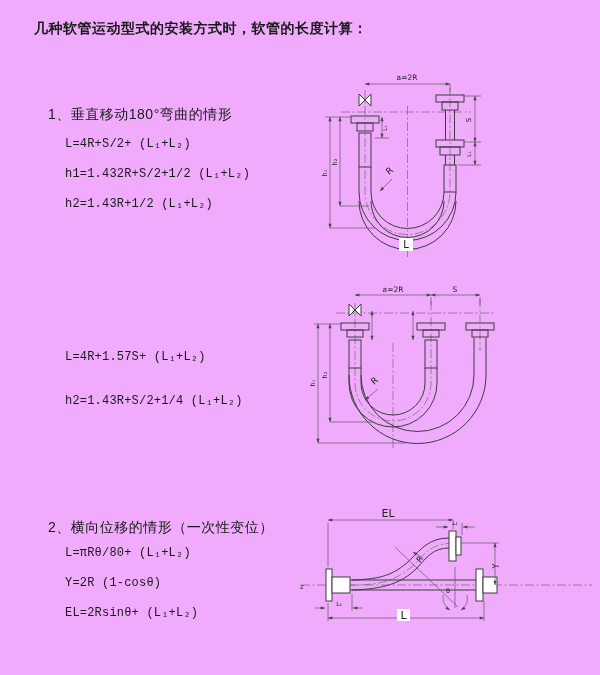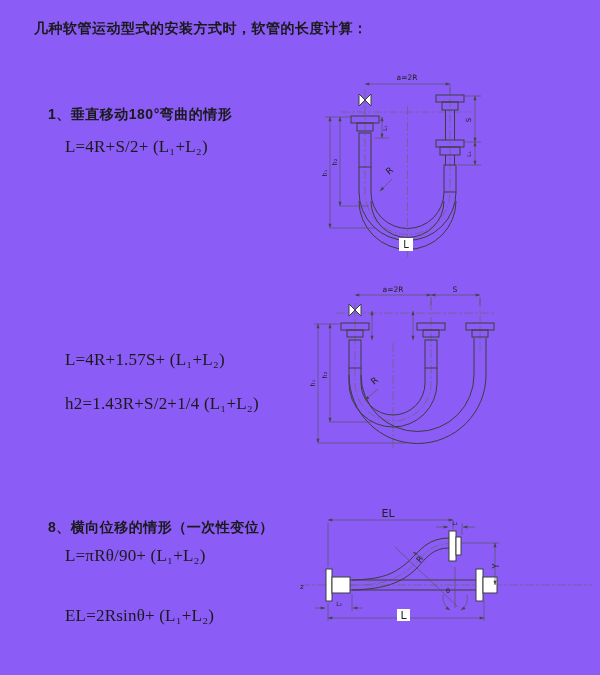--- a/index.html
+++ b/index.html
@@ -1,42 +1,45 @@
 <!DOCTYPE html>
 <html><head>
 <meta charset="utf-8">
 <style>
   html,body{margin:0;padding:0;background:#fff;}
-  .page{position:relative;width:600px;height:675px;background:#8b5cf6;overflow:hidden;
+  .page{position:relative;width:600px;height:675px;background:#f0abfc;overflow:hidden;
         font-family:"Liberation Sans","DejaVu Sans",sans-serif;color:#1a1a1a;}
   .title{position:absolute;left:34px;top:20px;font-size:14px;font-weight:bold;letter-spacing:.5px;white-space:nowrap;}
-  .sec-h{position:absolute;left:48px;font-size:14px;font-weight:bold;letter-spacing:.5px;white-space:nowrap;}
-  .formula{position:absolute;left:65px;font-size:17px;font-weight:normal;letter-spacing:.2px;white-space:nowrap;
-           font-family:Liberation Serif, serif;}
+  .sec-h{position:absolute;left:48px;font-size:14px;font-weight:normal;letter-spacing:.5px;white-space:nowrap;}
+  .formula{position:absolute;left:65px;font-size:12px;font-weight:normal;letter-spacing:.2px;white-space:nowrap;
+           font-family:Liberation Mono, monospace;}
   .diag{position:absolute;}
   svg text{font-family:"DejaVu Sans","Liberation Sans",sans-serif;fill:#222;}
   .ln{stroke:#3c3c3c;stroke-width:1;fill:none;}
   .thin{stroke:#555;stroke-width:.65;fill:none;}
   .cl{stroke:#666;stroke-width:.65;fill:none;stroke-dasharray:9 2.5 2 2.5;}
 </style>
 </head>
 <body>
 
 <div class="page">
 
   <div class="title">几种软管运动型式的安装方式时，软管的长度计算：</div>
 
   <div class="sec-h" style="top:106px">1、垂直移动180°弯曲的情形</div>
   <div class="formula" style="top:137px">L=4R+S/2+ (L₁+L₂)</div>
+  <div class="formula" style="top:167px">h1=1.432R+S/2+1/2 (L₁+L₂)</div>
+  <div class="formula" style="top:197px">h2=1.43R+1/2 (L₁+L₂)</div>
 
   <div class="formula" style="top:350px">L=4R+1.57S+ (L₁+L₂)</div>
   <div class="formula" style="top:394px">h2=1.43R+S/2+1/4 (L₁+L₂)</div>
 
-  <div class="sec-h" style="top:519px">8、横向位移的情形（一次性变位）</div>
-  <div class="formula" style="top:546px">L=πRθ/90+ (L₁+L₂)</div>
+  <div class="sec-h" style="top:519px">2、横向位移的情形（一次性变位）</div>
+  <div class="formula" style="top:546px">L=πRθ/80+ (L₁+L₂)</div>
+  <div class="formula" style="top:576px">Y=2R (1-cosθ)</div>
   <div class="formula" style="top:606px">EL=2Rsinθ+ (L₁+L₂)</div>
 
   <svg class="diag" style="left:313px;top:70px" width="272" height="192" viewBox="0 0 272 192">
     <defs>
       <marker id="ma" viewBox="0 0 10 10" refX="9.5" refY="5" markerWidth="9" markerHeight="7" orient="auto-start-reverse">
         <path d="M0,1.6 L10,5 L0,8.4 z" fill="#444"></path>
       </marker>
       <pattern id="braid" width="3.4" height="3.4" patternUnits="userSpaceOnUse" patternTransform="rotate(45)">
         <rect width="3.4" height="3.4" fill="#fff"></rect>
         <line x1="0" y1="0" x2="0" y2="3.4" stroke="#777" stroke-width="0.7"></line>

